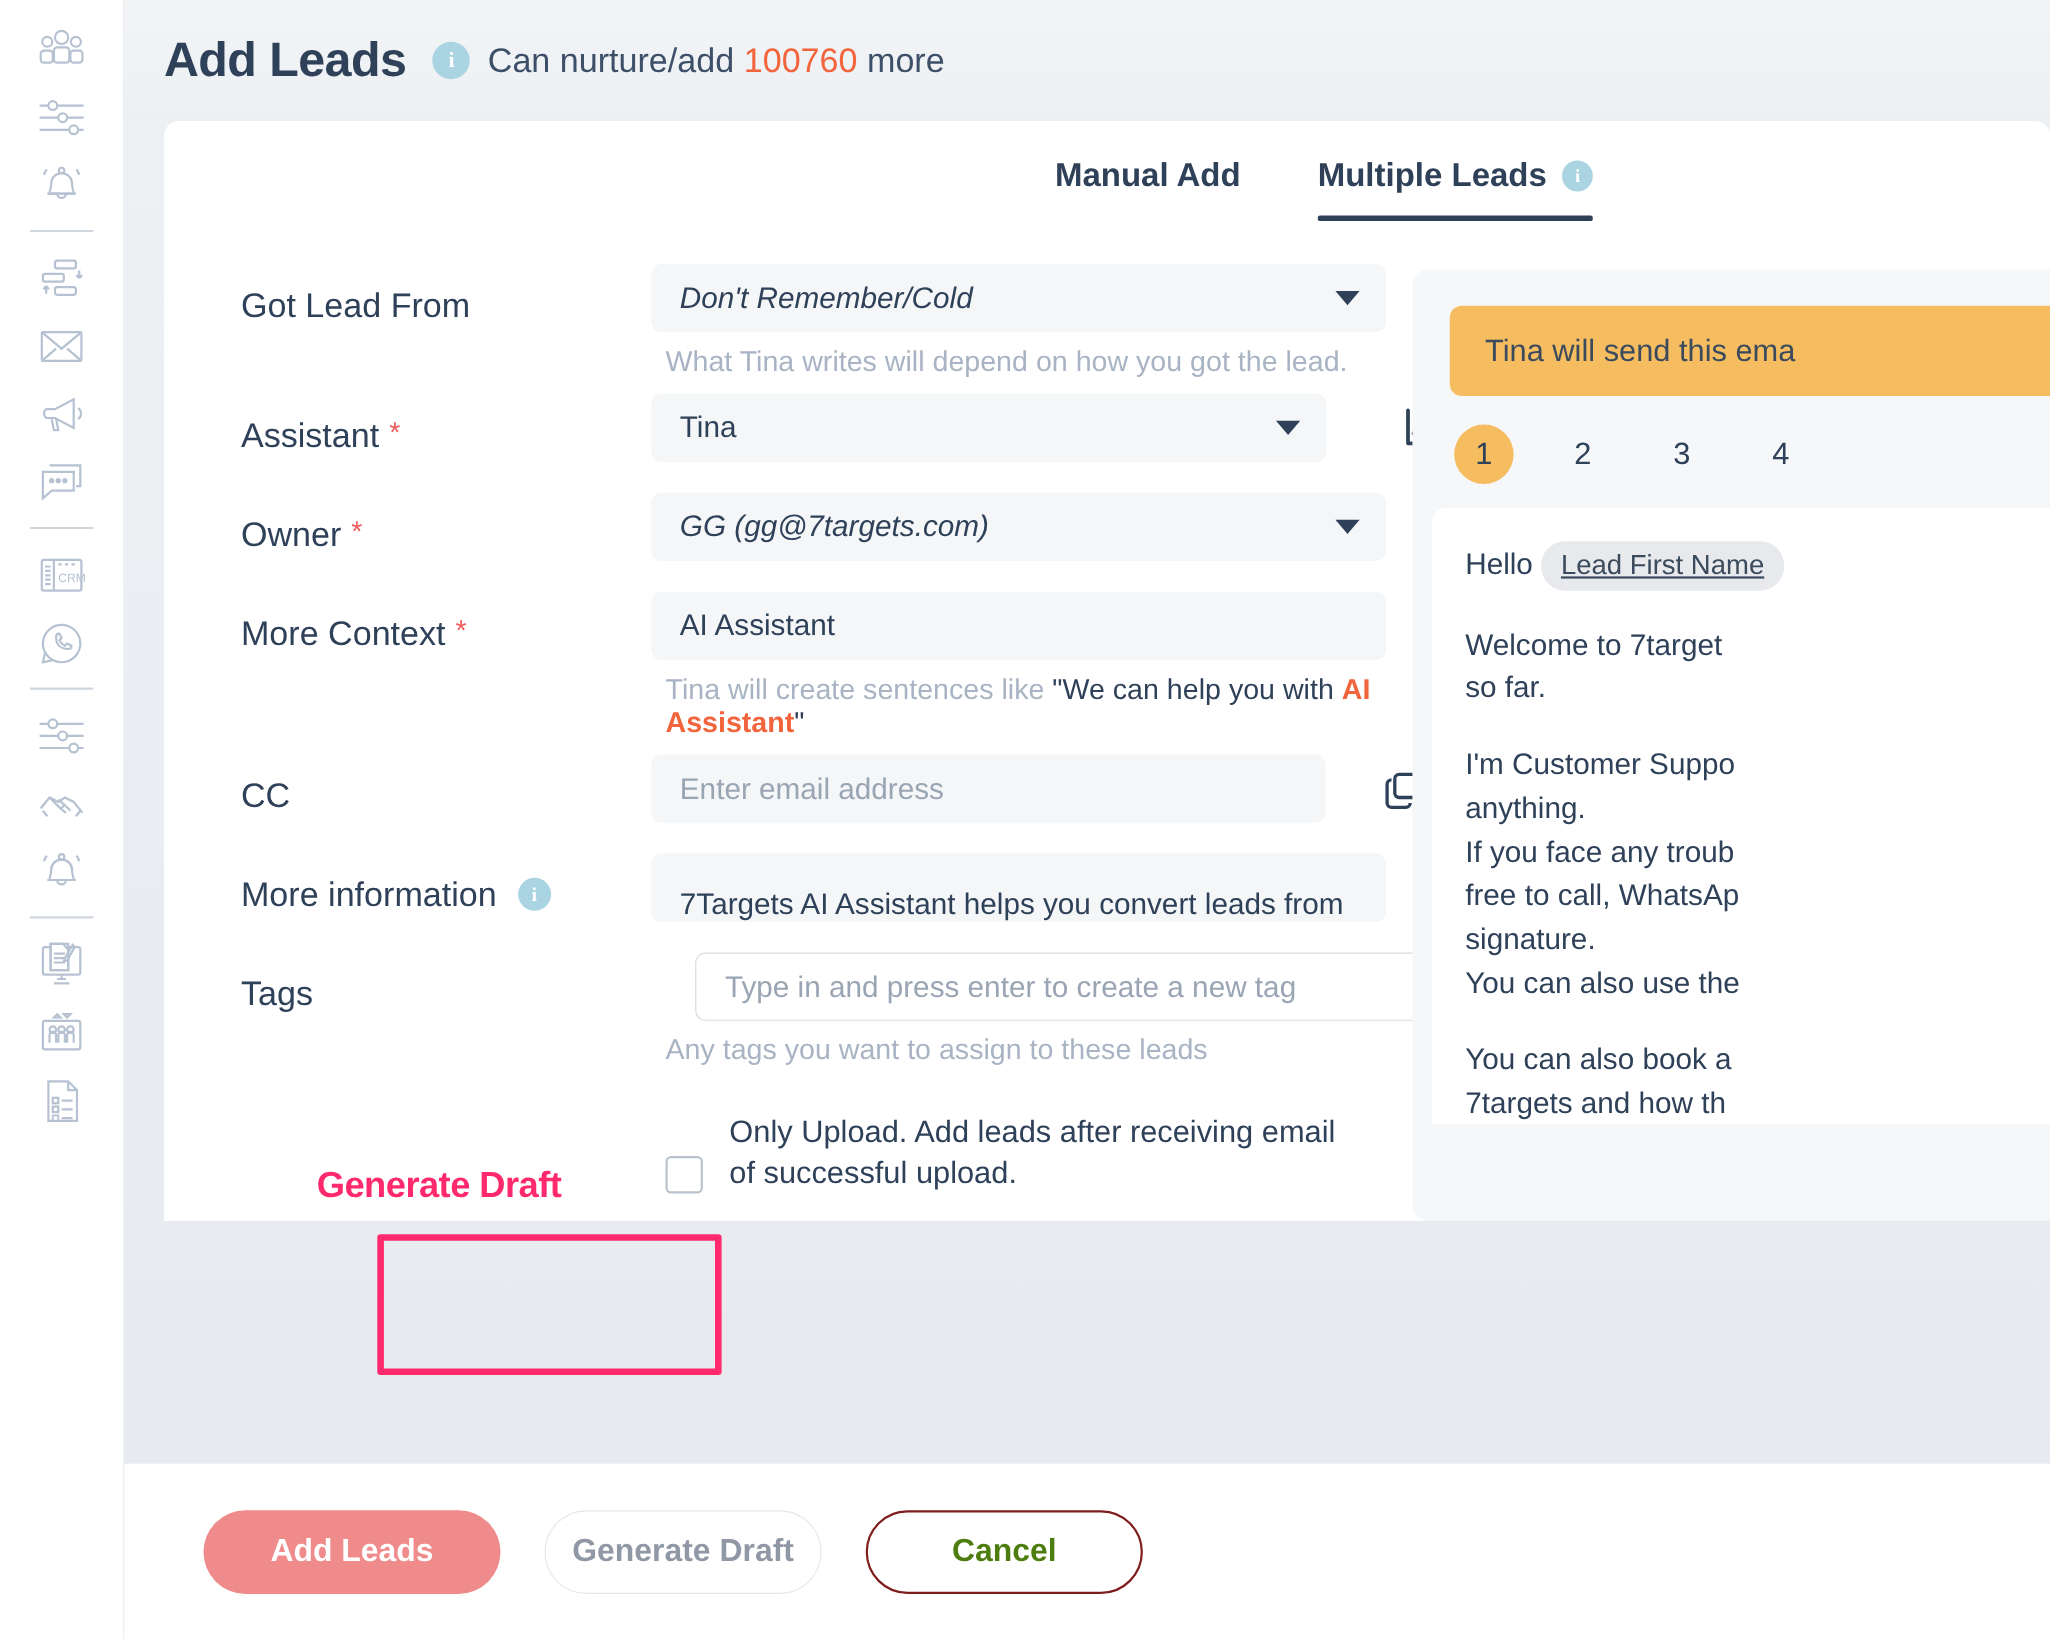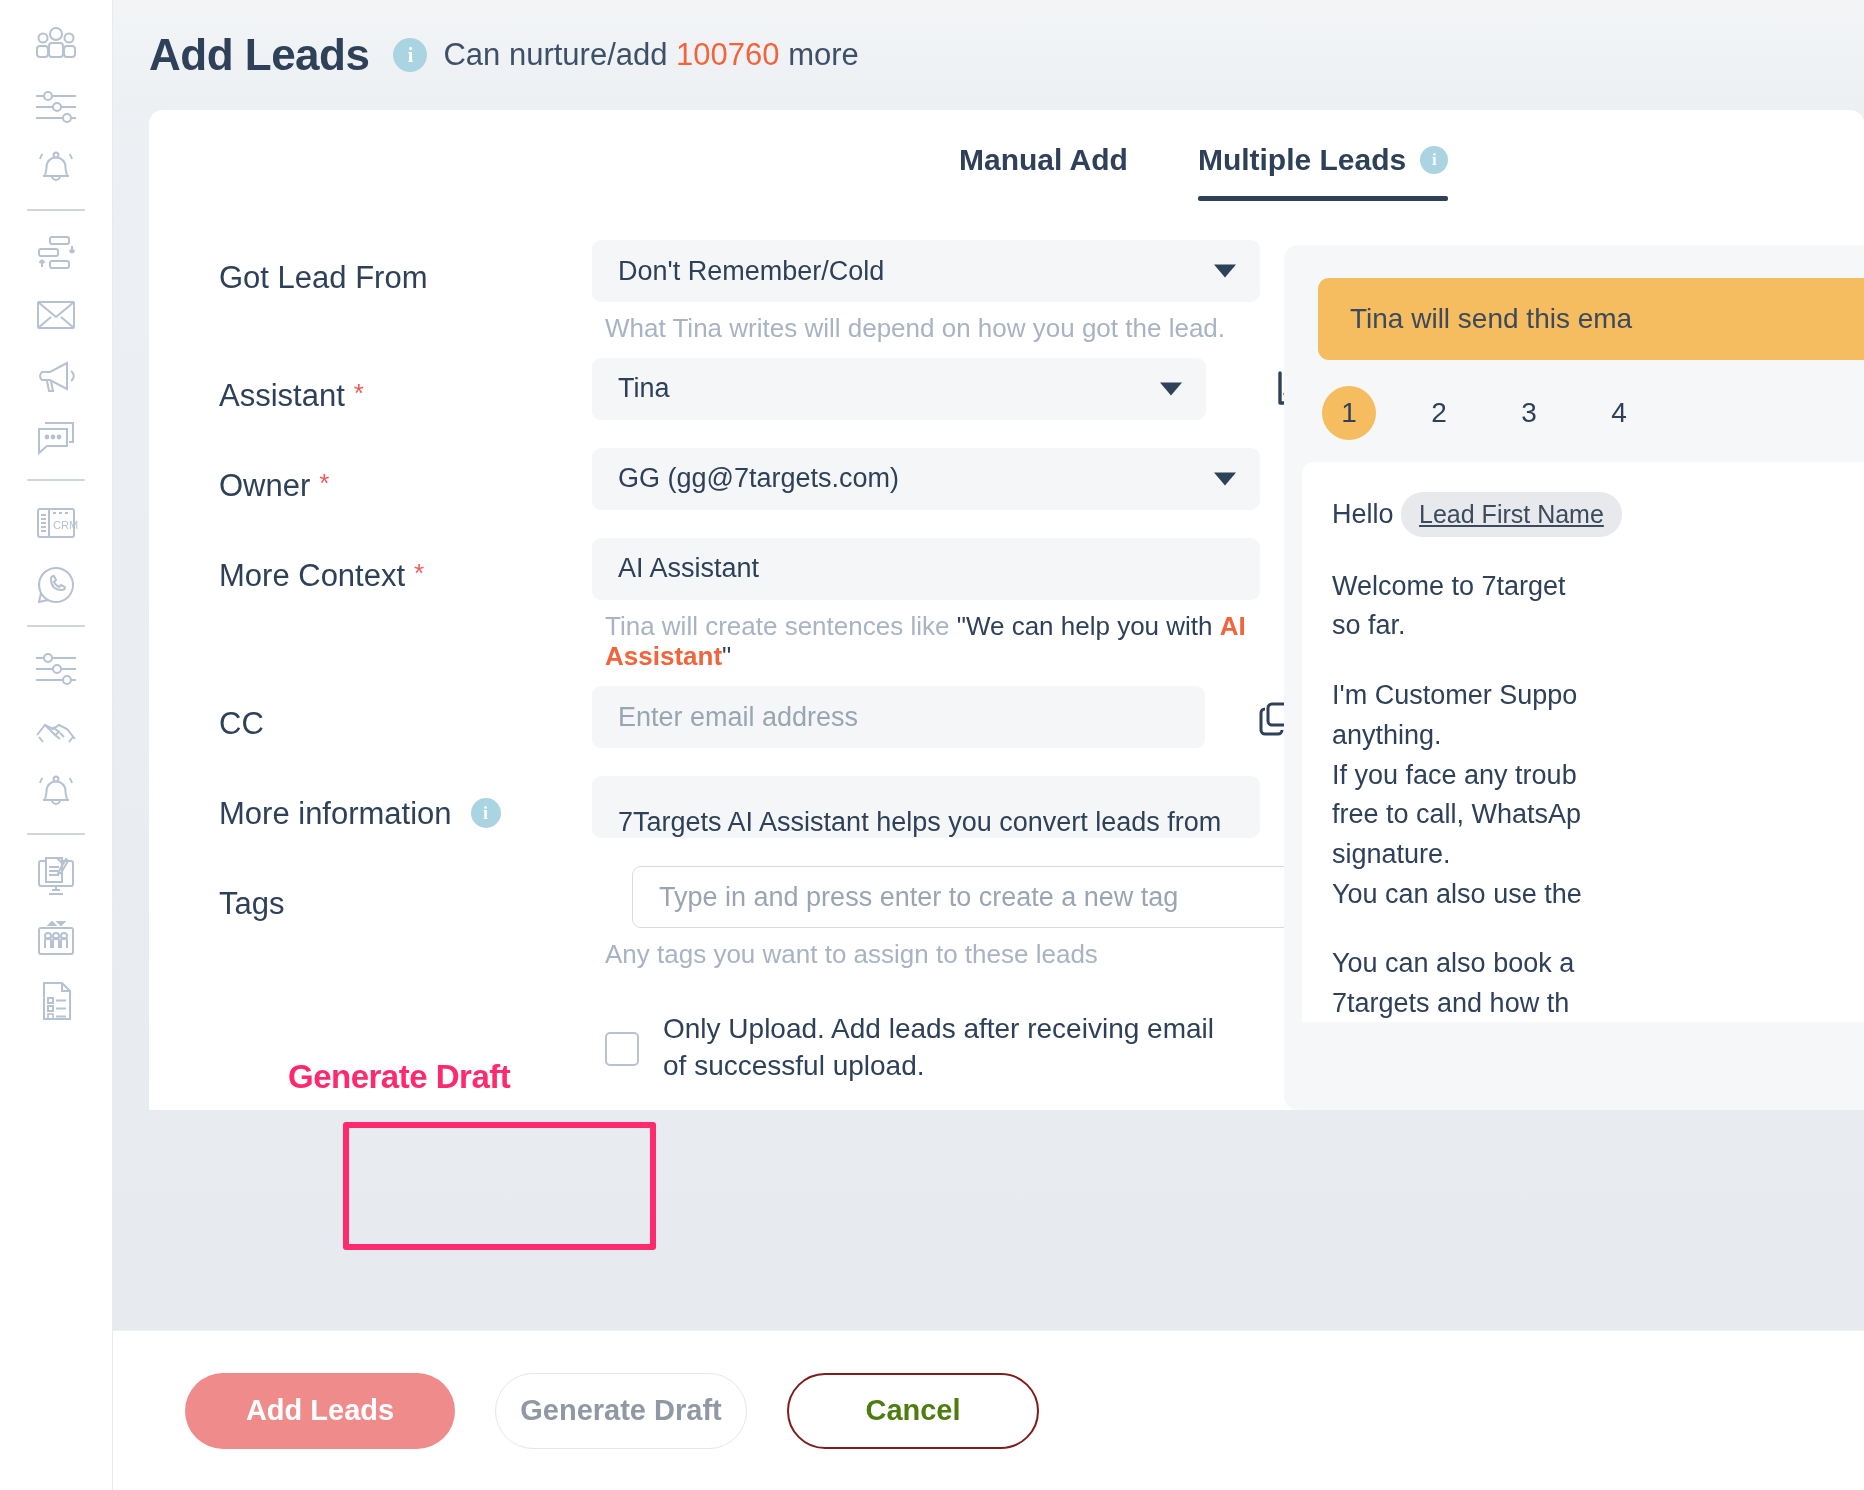--- a/index.html
+++ b/index.html
@@ -132,21 +132,21 @@
     height: 62px;
     background: #f4f6f8;
     border-radius: 9px;
     display: flex; align-items: center;
     padding: 0 50px 0 26px;
     font-size: 27px; color: #2e4159;
     position: relative;
     cursor: pointer;
     white-space: nowrap; overflow: hidden;
   }
-  .field.wide   { width: 668px; }
+  .field.wide   { width: 668px; font-style: italic; }
   .field.narrow { width: 614px; }
   .field.ctx    { width: 668px; }
   .field.more   { width: 668px; align-items: flex-end; }
   .field .caret {
     position: absolute; right: 24px; top: 50%;
     width: 0; height: 0;
     border-left: 11px solid transparent;
     border-right: 11px solid transparent;
     border-top: 13px solid #2e4159;
     transform: translateY(-50%);
@@ -172,21 +172,21 @@
   .trend-btn {
     position: absolute; right: -85px; top: 8px;
     width: 46px; height: 46px; cursor: pointer;
   }
   .copy-btn {
     position: absolute; right: -60px; top: 14px;
     width: 38px; height: 38px; cursor: pointer;
   }
 
   .checkrow {
-    display: flex; align-items: center;
+    display: flex; align-items: flex-end;
     margin-top: 26px; margin-left: 13px;
   }
   .checkbox {
     width: 34px; height: 34px;
     border: 2px solid #b9c2cd;
     border-radius: 5px; background: #fff;
     flex: 0 0 34px; margin-top: 4px; cursor: pointer;
   }
   .checklabel {
     font-size: 28px; color: #2e4159;

